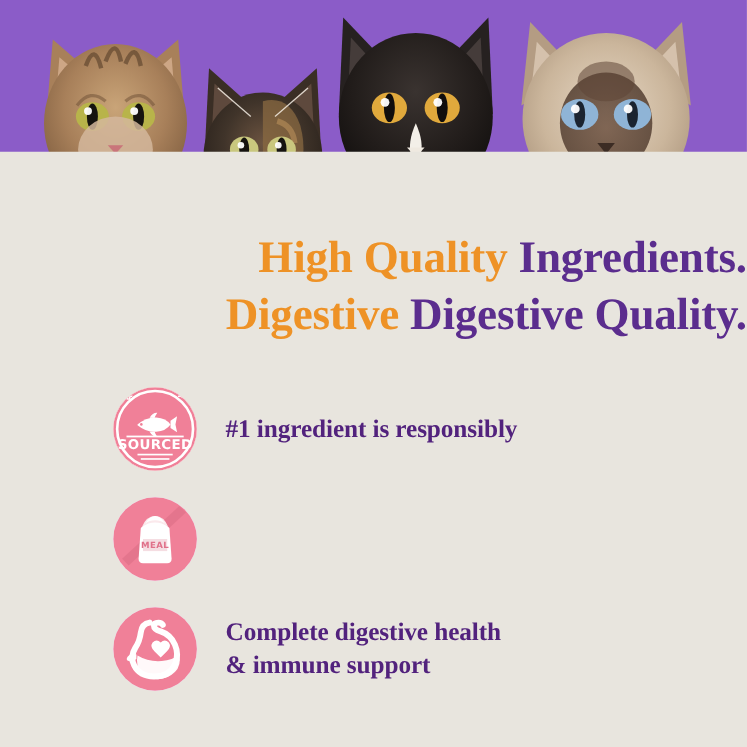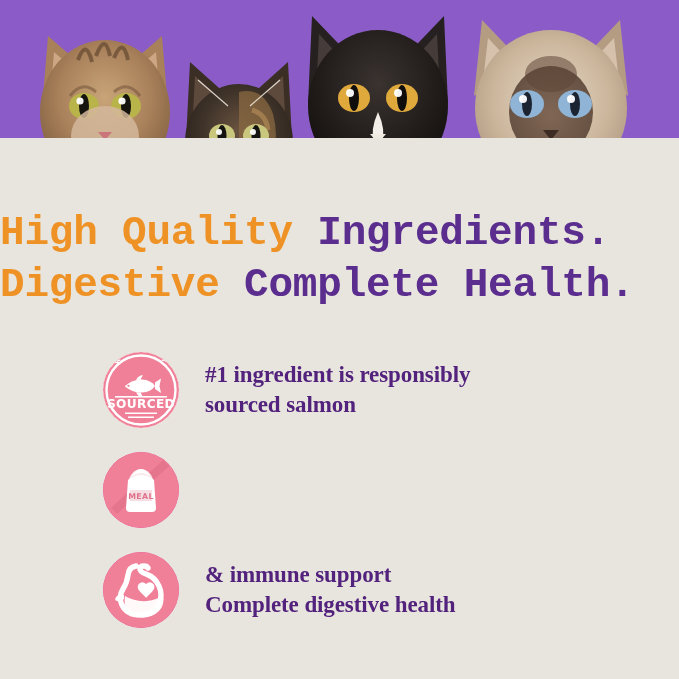--- a/index.html
+++ b/index.html
@@ -61,22 +61,22 @@
     z-index: 5;
   }
 
   
   .headline {
     position: absolute;
     left: 0;
     top: 207px;
     width: 679px;
     z-index: 10;
-    text-align: left;
-    font-family: Liberation Mono, monospace;
+    text-align: right;
+    font-family: Liberation Serif, serif;
     font-weight: bold;
     font-size: 41px;
     line-height: 52px;
     letter-spacing: -0.2px;
   }
   .hl-line { display: block; white-space: nowrap; }
   .hl-orange { color: #ee9226; }
   .hl-purple { color: #5b2d8e; }
 
   
@@ -94,21 +94,21 @@
     height: 100px;
     padding-left: 103px;
     box-sizing: border-box;
   }
   .badge {
     position: relative;
     flex: 0 0 auto;
     width: 76px;
     height: 76px;
     border-radius: 50%;
-    background: #ec4899;
+    background: #f9a8d4;
     overflow: hidden;
   }
   .badge.ringed {
     background: #fca5a5;
     box-shadow: inset 0 0 0 4px #ffffff, inset 0 0 0 6px #f08098;
   }
   .badge svg { display: block; width: 100%; height: 100%; }
 
   .feature-text {
     margin-left: 26px;
@@ -265,21 +265,21 @@
           </g>
         </g>
       </svg>
     </div>
     <div class="arc"></div>
     <div class="arc-fill"></div>
   </div>
 
   <div class="headline">
     <span class="hl-line"><span class="hl-orange">High Quality </span><span class="hl-purple">Ingredients.</span></span>
-    <span class="hl-line"><span class="hl-orange">Digestive </span><span class="hl-purple">Complete Health.</span></span>
+    <span class="hl-line"><span class="hl-orange">Digestive </span><span class="hl-purple">Digestive Quality.</span></span>
   </div>
 
   <div class="features">
 
     <div class="feature">
       <div class="badge ringed">
         <svg viewBox="0 0 76 76">
           <circle cx="38" cy="38" r="38" fill="#f08098"></circle>
           <circle cx="38" cy="38" r="34.5" fill="none" stroke="#ffffff" stroke-width="2.4"></circle>
           <defs>
@@ -296,21 +296,20 @@
             <circle cx="25.5" cy="33.8" r="1.15" fill="#f08098"></circle>
           </g>
           <rect x="12" y="44" width="52" height="1.6" fill="#ffffff"></rect>
           <text x="38" y="56.4" font-family="'DejaVu Sans','Liberation Sans',sans-serif" font-size="12.2" font-weight="bold" fill="#ffffff" text-anchor="middle" letter-spacing="0.3">SOURCED</text>
           <rect x="22" y="60.5" width="32" height="1.5" fill="#ffffff"></rect>
           <rect x="25" y="64.5" width="26" height="1.5" fill="#ffffff"></rect>
         </svg>
       </div>
       <div class="feature-text">
         <span>#1 ingredient is responsibly</span>
-        <span>sourced salmon</span>
       </div>
     </div>
 
     <div class="feature">
       <div class="badge">
         <svg viewBox="0 0 76 76">
           <circle cx="38" cy="38" r="38" fill="#f08098"></circle>
           <path d="M8 56 L60 8 L66 14 L14 62 Z" fill="#e0718a" opacity="0.75"></path>
           <g>
             <path d="M25 28 q5 -6 13 -6 q8 0 13 6 l2 28 q0 4 -4 4 H27 q-4 0 -4 -4 Z" fill="#ffffff"></path>
@@ -329,19 +328,19 @@
           <circle cx="38" cy="38" r="38" fill="#f08098"></circle>
           <g>
             <path d="M33 14 q-7 1 -8 9 q-1 8 -5 14 q-5 8 -1 16 q5 10 18 10 q14 0 19 -11 q4 -9 0 -18 q-4 -9 -13 -12 q-6 -2 -6 -5 q0 -3 4 -3 q3 0 4 2" fill="none" stroke="#ffffff" stroke-width="5.4" stroke-linecap="round" stroke-linejoin="round"></path>
             <path d="M22 44 q10 6 22 5 q10 -1 16 -6 q2 10 -4 16 q-8 8 -20 6 q-12 -2 -14 -12 q-1 -5 0 -9 Z" fill="#ffffff" opacity="0.95"></path>
             <path d="M21 47 q-4 3 -7 2 q-3 -1 -1 -4 q3 -4 8 -2 Z" fill="#ffffff"></path>
             <path d="M45 33 q-4 -4 -8 0 q-3 4 2 9 l6 6 l6 -6 q5 -5 2 -9 q-4 -4 -8 0 Z" fill="#ffffff" transform="translate(-2,-2) scale(0.92) translate(4,4)"></path>
           </g>
         </svg>
       </div>
       <div class="feature-text">
+        <span>Complete digestive health</span>
         <span>&amp; immune support</span>
-        <span>Complete digestive health</span>
       </div>
     </div>
 
   </div>
 </div>
 
 </body></html>

